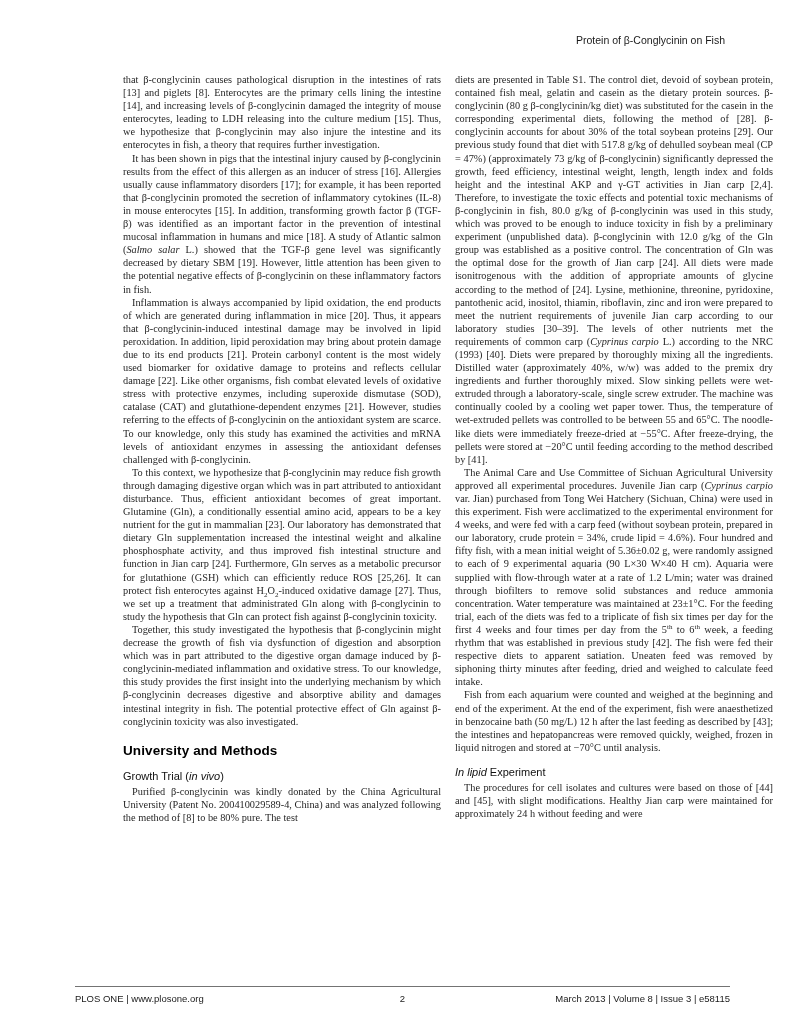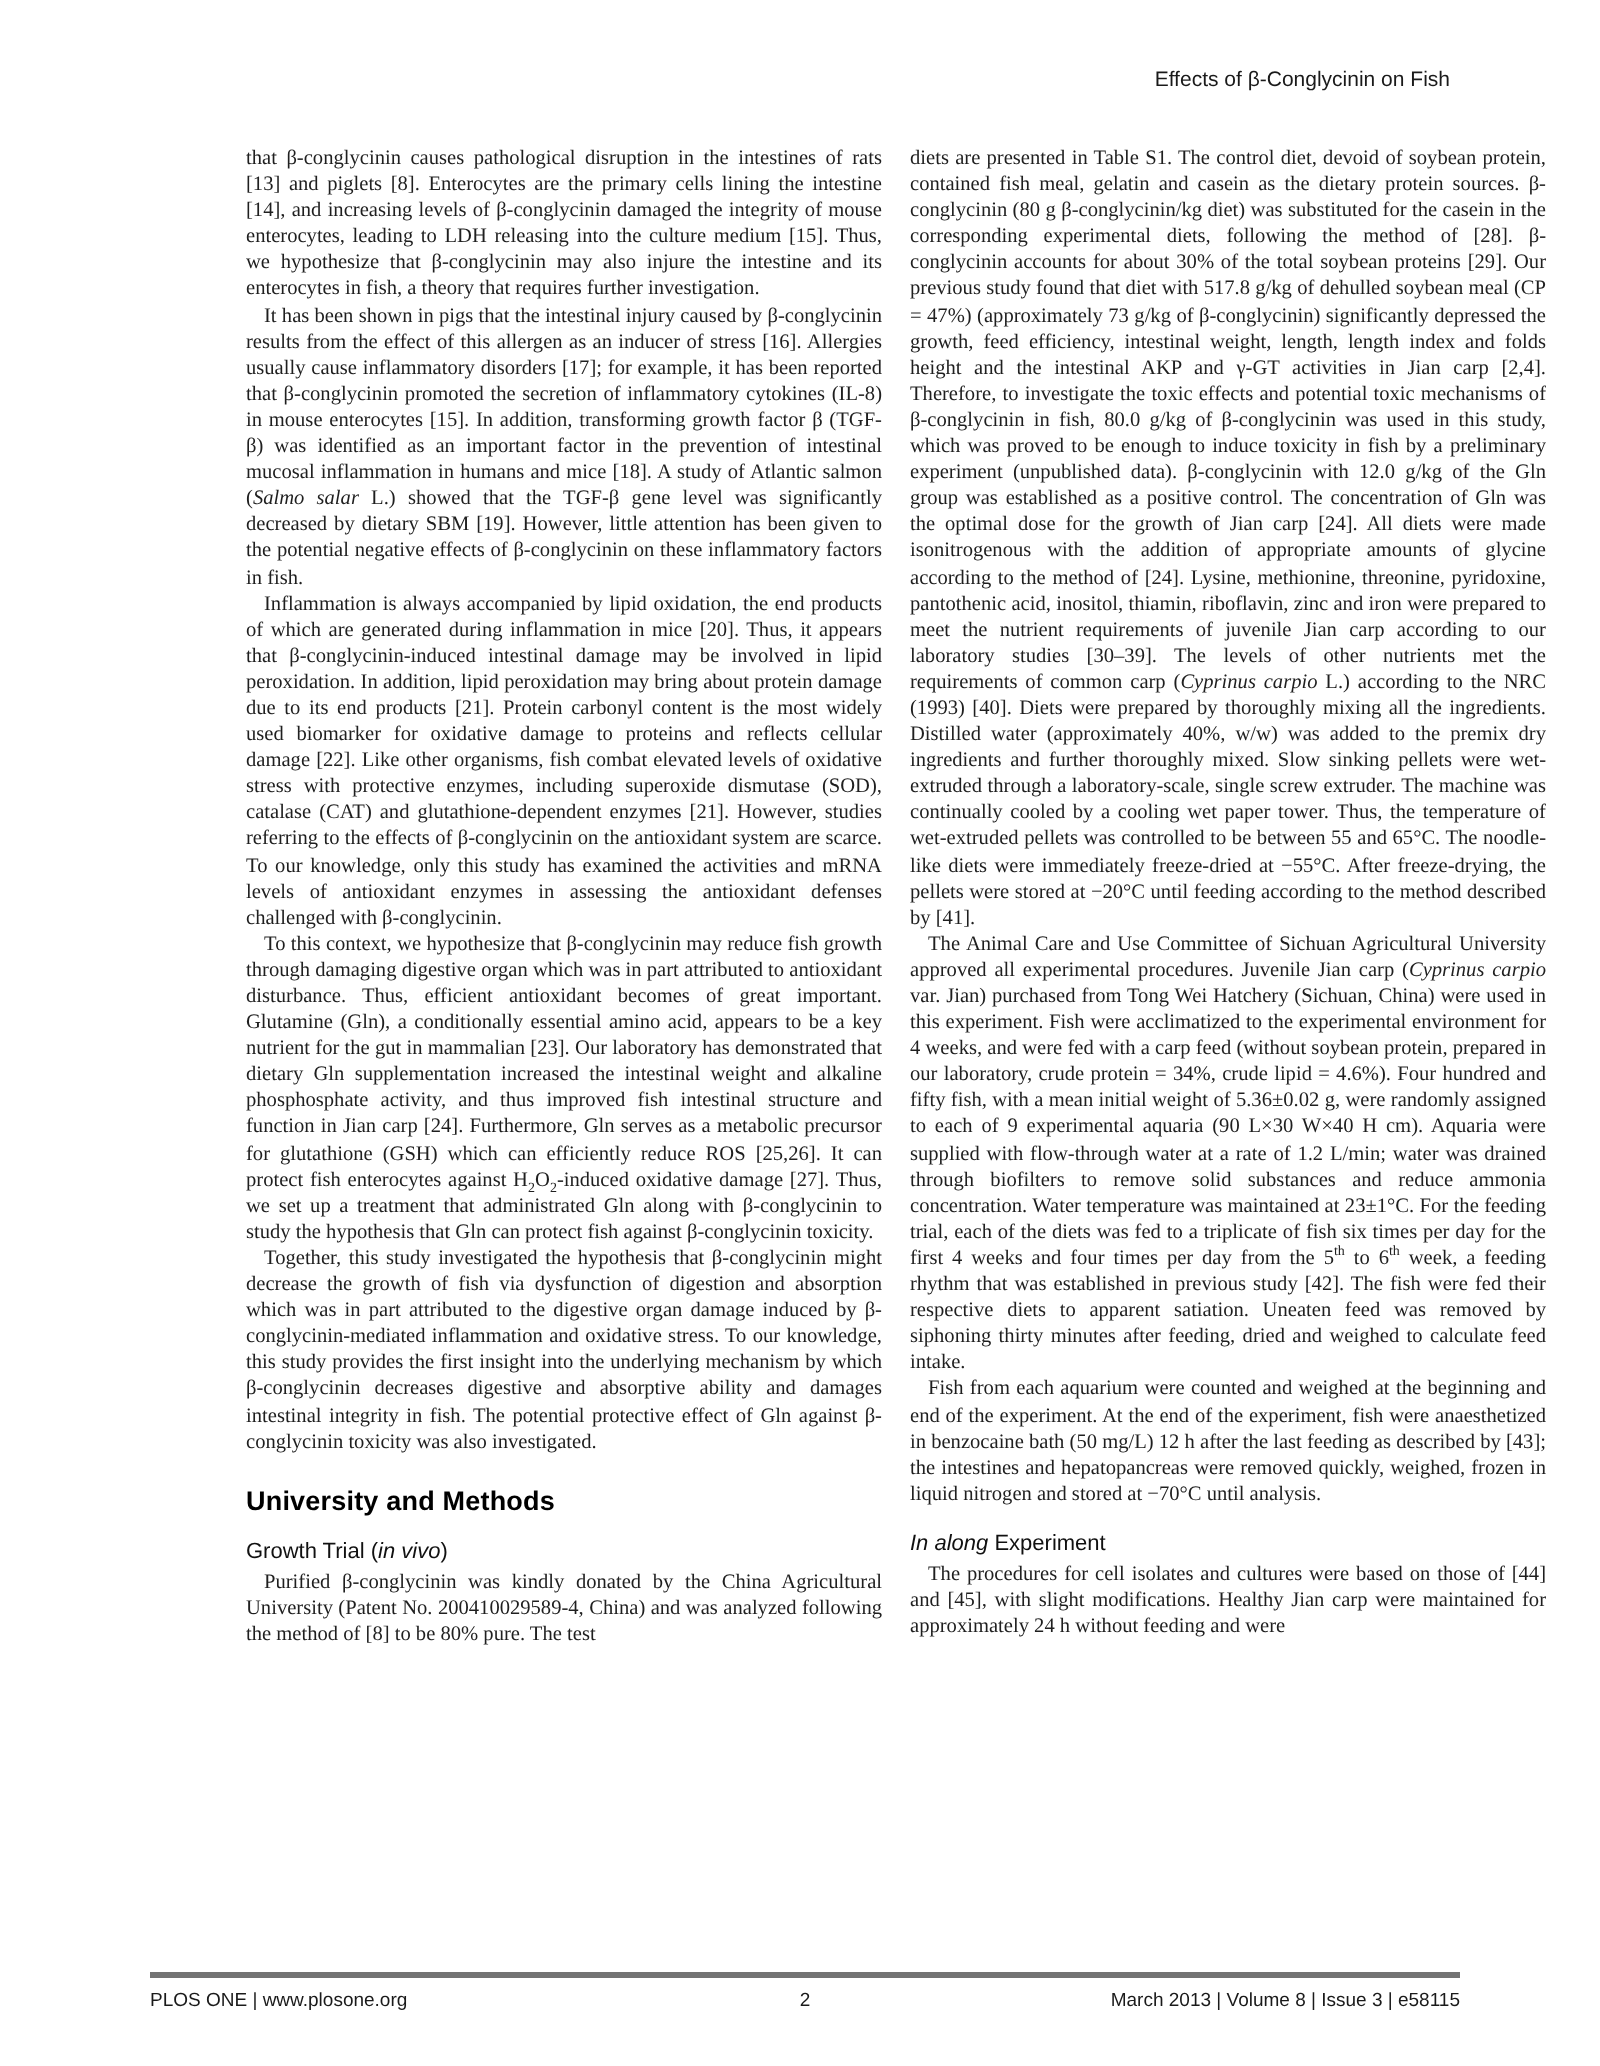--- a/index.html
+++ b/index.html
@@ -65,55 +65,55 @@
   .col h3.h2:first-child { margin-top: 0; }
   sub, sup {
     font-size: 7px;
     line-height: 0;
   }
   .footer {
     position: absolute;
     left: 75px;
     top: 986px;
     width: 655px;
-    border-top: 3px solid #737373;
+    border-top: 1px solid #737373;
     padding-top: 6px;
     display: grid;
     grid-template-columns: 1fr auto 1fr;
     font-family: "Liberation Sans", sans-serif;
     font-size: 9.5px;
     color: #1a1a1a;
   }
   .footer .f-left  { text-align: left; }
   .footer .f-mid   { text-align: center; }
   .footer .f-right { text-align: right; }
 </style>
 </head>
 <body>
 
 <div class="page">
 
-  <div class="running-head">Effects of β-Conglycinin on Fish</div>
+  <div class="running-head">Protein of β-Conglycinin on Fish</div>
 
   <div class="content">
     <div class="col">
         <p class="p">that β-conglycinin causes pathological disruption in the intestines of rats [13] and piglets [8]. Enterocytes are the primary cells lining the intestine [14], and increasing levels of β-conglycinin damaged the integrity of mouse enterocytes, leading to LDH releasing into the culture medium [15]. Thus, we hypothesize that β-conglycinin may also injure the intestine and its enterocytes in fish, a theory that requires further investigation.</p>
         <p class="p indent">It has been shown in pigs that the intestinal injury caused by β-conglycinin results from the effect of this allergen as an inducer of stress [16]. Allergies usually cause inflammatory disorders [17]; for example, it has been reported that β-conglycinin promoted the secretion of inflammatory cytokines (IL-8) in mouse enterocytes [15]. In addition, transforming growth factor β (TGF-β) was identified as an important factor in the prevention of intestinal mucosal inflammation in humans and mice [18]. A study of Atlantic salmon (<i>Salmo salar</i> L.) showed that the TGF-β gene level was significantly decreased by dietary SBM [19]. However, little attention has been given to the potential negative effects of β-conglycinin on these inflammatory factors in fish.</p>
         <p class="p indent">Inflammation is always accompanied by lipid oxidation, the end products of which are generated during inflammation in mice [20]. Thus, it appears that β-conglycinin-induced intestinal damage may be involved in lipid peroxidation. In addition, lipid peroxidation may bring about protein damage due to its end products [21]. Protein carbonyl content is the most widely used biomarker for oxidative damage to proteins and reflects cellular damage [22]. Like other organisms, fish combat elevated levels of oxidative stress with protective enzymes, including superoxide dismutase (SOD), catalase (CAT) and glutathione-dependent enzymes [21]. However, studies referring to the effects of β-conglycinin on the antioxidant system are scarce. To our knowledge, only this study has examined the activities and mRNA levels of antioxidant enzymes in assessing the antioxidant defenses challenged with β-conglycinin.</p>
         <p class="p indent">To this context, we hypothesize that β-conglycinin may reduce fish growth through damaging digestive organ which was in part attributed to antioxidant disturbance. Thus, efficient antioxidant becomes of great important. Glutamine (Gln), a conditionally essential amino acid, appears to be a key nutrient for the gut in mammalian [23]. Our laboratory has demonstrated that dietary Gln supplementation increased the intestinal weight and alkaline phosphosphate activity, and thus improved fish intestinal structure and function in Jian carp [24]. Furthermore, Gln serves as a metabolic precursor for glutathione (GSH) which can efficiently reduce ROS [25,26]. It can protect fish enterocytes against H<sub>2</sub>O<sub>2</sub>-induced oxidative damage [27]. Thus, we set up a treatment that administrated Gln along with β-conglycinin to study the hypothesis that Gln can protect fish against β-conglycinin toxicity.</p>
         <p class="p indent">Together, this study investigated the hypothesis that β-conglycinin might decrease the growth of fish via dysfunction of digestion and absorption which was in part attributed to the digestive organ damage induced by β-conglycinin-mediated inflammation and oxidative stress. To our knowledge, this study provides the first insight into the underlying mechanism by which β-conglycinin decreases digestive and absorptive ability and damages intestinal integrity in fish. The potential protective effect of Gln against β-conglycinin toxicity was also investigated.</p>
         <h2 class="h1">University and Methods</h2>
         <h3 class="h2">Growth Trial (<i>in vivo</i>)</h3>
         <p class="p indent">Purified β-conglycinin was kindly donated by the China Agricultural University (Patent No. 200410029589-4, China) and was analyzed following the method of [8] to be 80% pure. The test</p>
       </div>
     <div class="col">
         <p class="p">diets are presented in Table S1. The control diet, devoid of soybean protein, contained fish meal, gelatin and casein as the dietary protein sources. β-conglycinin (80 g β-conglycinin/kg diet) was substituted for the casein in the corresponding experimental diets, following the method of [28]. β-conglycinin accounts for about 30% of the total soybean proteins [29]. Our previous study found that diet with 517.8 g/kg of dehulled soybean meal (CP = 47%) (approximately 73 g/kg of β-conglycinin) significantly depressed the growth, feed efficiency, intestinal weight, length, length index and folds height and the intestinal AKP and γ-GT activities in Jian carp [2,4]. Therefore, to investigate the toxic effects and potential toxic mechanisms of β-conglycinin in fish, 80.0 g/kg of β-conglycinin was used in this study, which was proved to be enough to induce toxicity in fish by a preliminary experiment (unpublished data). β-conglycinin with 12.0 g/kg of the Gln group was established as a positive control. The concentration of Gln was the optimal dose for the growth of Jian carp [24]. All diets were made isonitrogenous with the addition of appropriate amounts of glycine according to the method of [24]. Lysine, methionine, threonine, pyridoxine, pantothenic acid, inositol, thiamin, riboflavin, zinc and iron were prepared to meet the nutrient requirements of juvenile Jian carp according to our laboratory studies [30–39]. The levels of other nutrients met the requirements of common carp (<i>Cyprinus carpio</i> L.) according to the NRC (1993) [40]. Diets were prepared by thoroughly mixing all the ingredients. Distilled water (approximately 40%, w/w) was added to the premix dry ingredients and further thoroughly mixed. Slow sinking pellets were wet-extruded through a laboratory-scale, single screw extruder. The machine was continually cooled by a cooling wet paper tower. Thus, the temperature of wet-extruded pellets was controlled to be between 55 and 65°C. The noodle-like diets were immediately freeze-dried at −55°C. After freeze-drying, the pellets were stored at −20°C until feeding according to the method described by [41].</p>
         <p class="p indent">The Animal Care and Use Committee of Sichuan Agricultural University approved all experimental procedures. Juvenile Jian carp (<i>Cyprinus carpio</i> var. Jian) purchased from Tong Wei Hatchery (Sichuan, China) were used in this experiment. Fish were acclimatized to the experimental environment for 4 weeks, and were fed with a carp feed (without soybean protein, prepared in our laboratory, crude protein = 34%, crude lipid = 4.6%). Four hundred and fifty fish, with a mean initial weight of 5.36±0.02 g, were randomly assigned to each of 9 experimental aquaria (90 L×30 W×40 H cm). Aquaria were supplied with flow-through water at a rate of 1.2 L/min; water was drained through biofilters to remove solid substances and reduce ammonia concentration. Water temperature was maintained at 23±1°C. For the feeding trial, each of the diets was fed to a triplicate of fish six times per day for the first 4 weeks and four times per day from the 5<sup>th</sup> to 6<sup>th</sup> week, a feeding rhythm that was established in previous study [42]. The fish were fed their respective diets to apparent satiation. Uneaten feed was removed by siphoning thirty minutes after feeding, dried and weighed to calculate feed intake.</p>
         <p class="p indent">Fish from each aquarium were counted and weighed at the beginning and end of the experiment. At the end of the experiment, fish were anaesthetized in benzocaine bath (50 mg/L) 12 h after the last feeding as described by [43]; the intestines and hepatopancreas were removed quickly, weighed, frozen in liquid nitrogen and stored at −70°C until analysis.</p>
-        <h3 class="h2"><i>In along</i> Experiment</h3>
+        <h3 class="h2"><i>In lipid</i> Experiment</h3>
         <p class="p indent">The procedures for cell isolates and cultures were based on those of [44] and [45], with slight modifications. Healthy Jian carp were maintained for approximately 24 h without feeding and were</p>
       </div>
   </div>
 
   <div class="footer">
     <span class="f-left">PLOS ONE | www.plosone.org</span>
     <span class="f-mid">2</span>
     <span class="f-right">March 2013 | Volume 8 | Issue 3 | e58115</span>
   </div>
 

